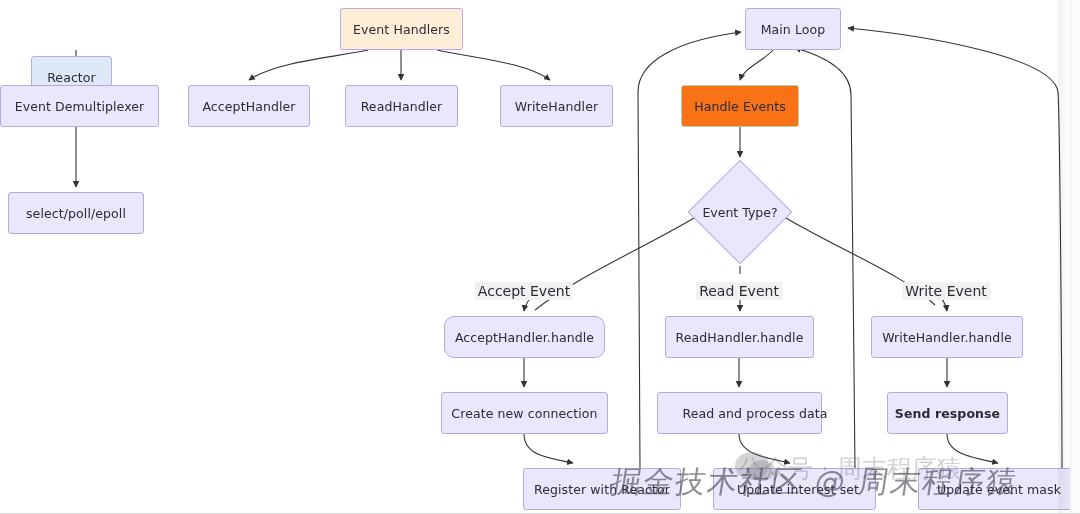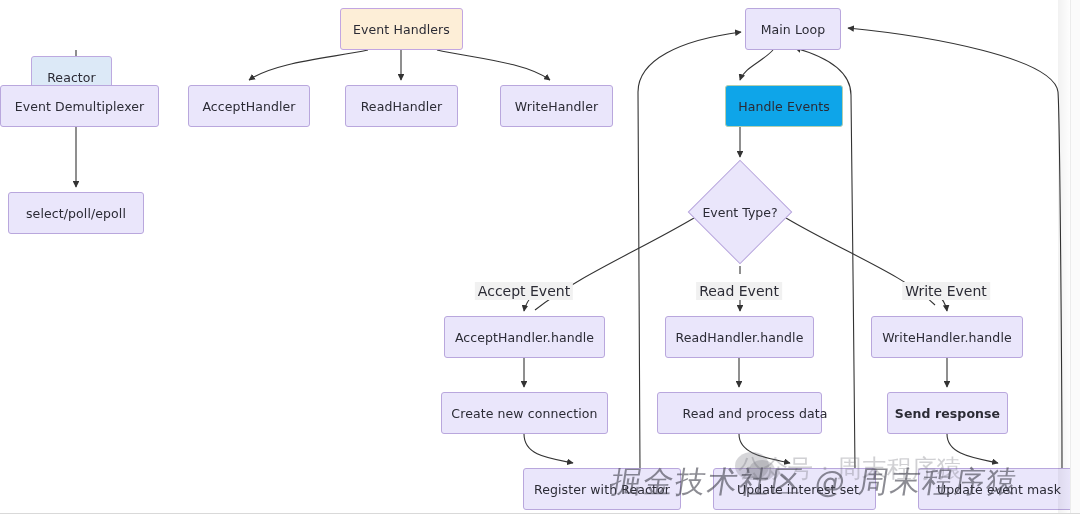--- a/index.html
+++ b/index.html
@@ -22,21 +22,21 @@
     background:#eae6fb;
     color:#2b2b35;
     font-size:12.5px;
     line-height:1.2;
     text-align:center;
     letter-spacing:.1px;
     white-space:nowrap;
   }
   .node.blue{background:#dce9f7;border-color:#bda9e0;}
   .node.peach{background:#fdeed7;border-color:#c2a6e2;}
-  .node.green{background:#0ea5e9;border-color:#b5cfae;margin-left:44px;}
+  .node.green{background:#f97316;border-color:#b5cfae;}
 
   .diamond{
     position:absolute;
     box-sizing:border-box;
     border:1px solid #b9a7dd;
     background:#eae6fb;
     transform:rotate(45deg);
   }
   .diamond-label{
     position:absolute;
@@ -169,21 +169,21 @@
 
   <div class="node green" style="left:681px;top:85px;width:118px;height:42px;">
     <span>Handle Events</span>
   </div>
 
   <div class="diamond" style="left:703px;top:175px;width:74px;height:74px;"></div>
   <div class="diamond-label" style="left:688px;top:160px;width:104px;height:104px;">
     <span>Event Type?</span>
   </div>
 
-  <div class="node" style="left:444px;top:316px;width:161px;height:42px;">
+  <div class="node" style="left:444px;top:316px;width:161px;height:42px;border-radius:10px;">
     <span>AcceptHandler.handle</span>
   </div>
 
   <div class="node" style="left:665px;top:316px;width:149px;height:42px;">
     <span>ReadHandler.handle</span>
   </div>
 
   <div class="node" style="left:871px;top:316px;width:152px;height:42px;">
     <span>WriteHandler.handle</span>
   </div>

